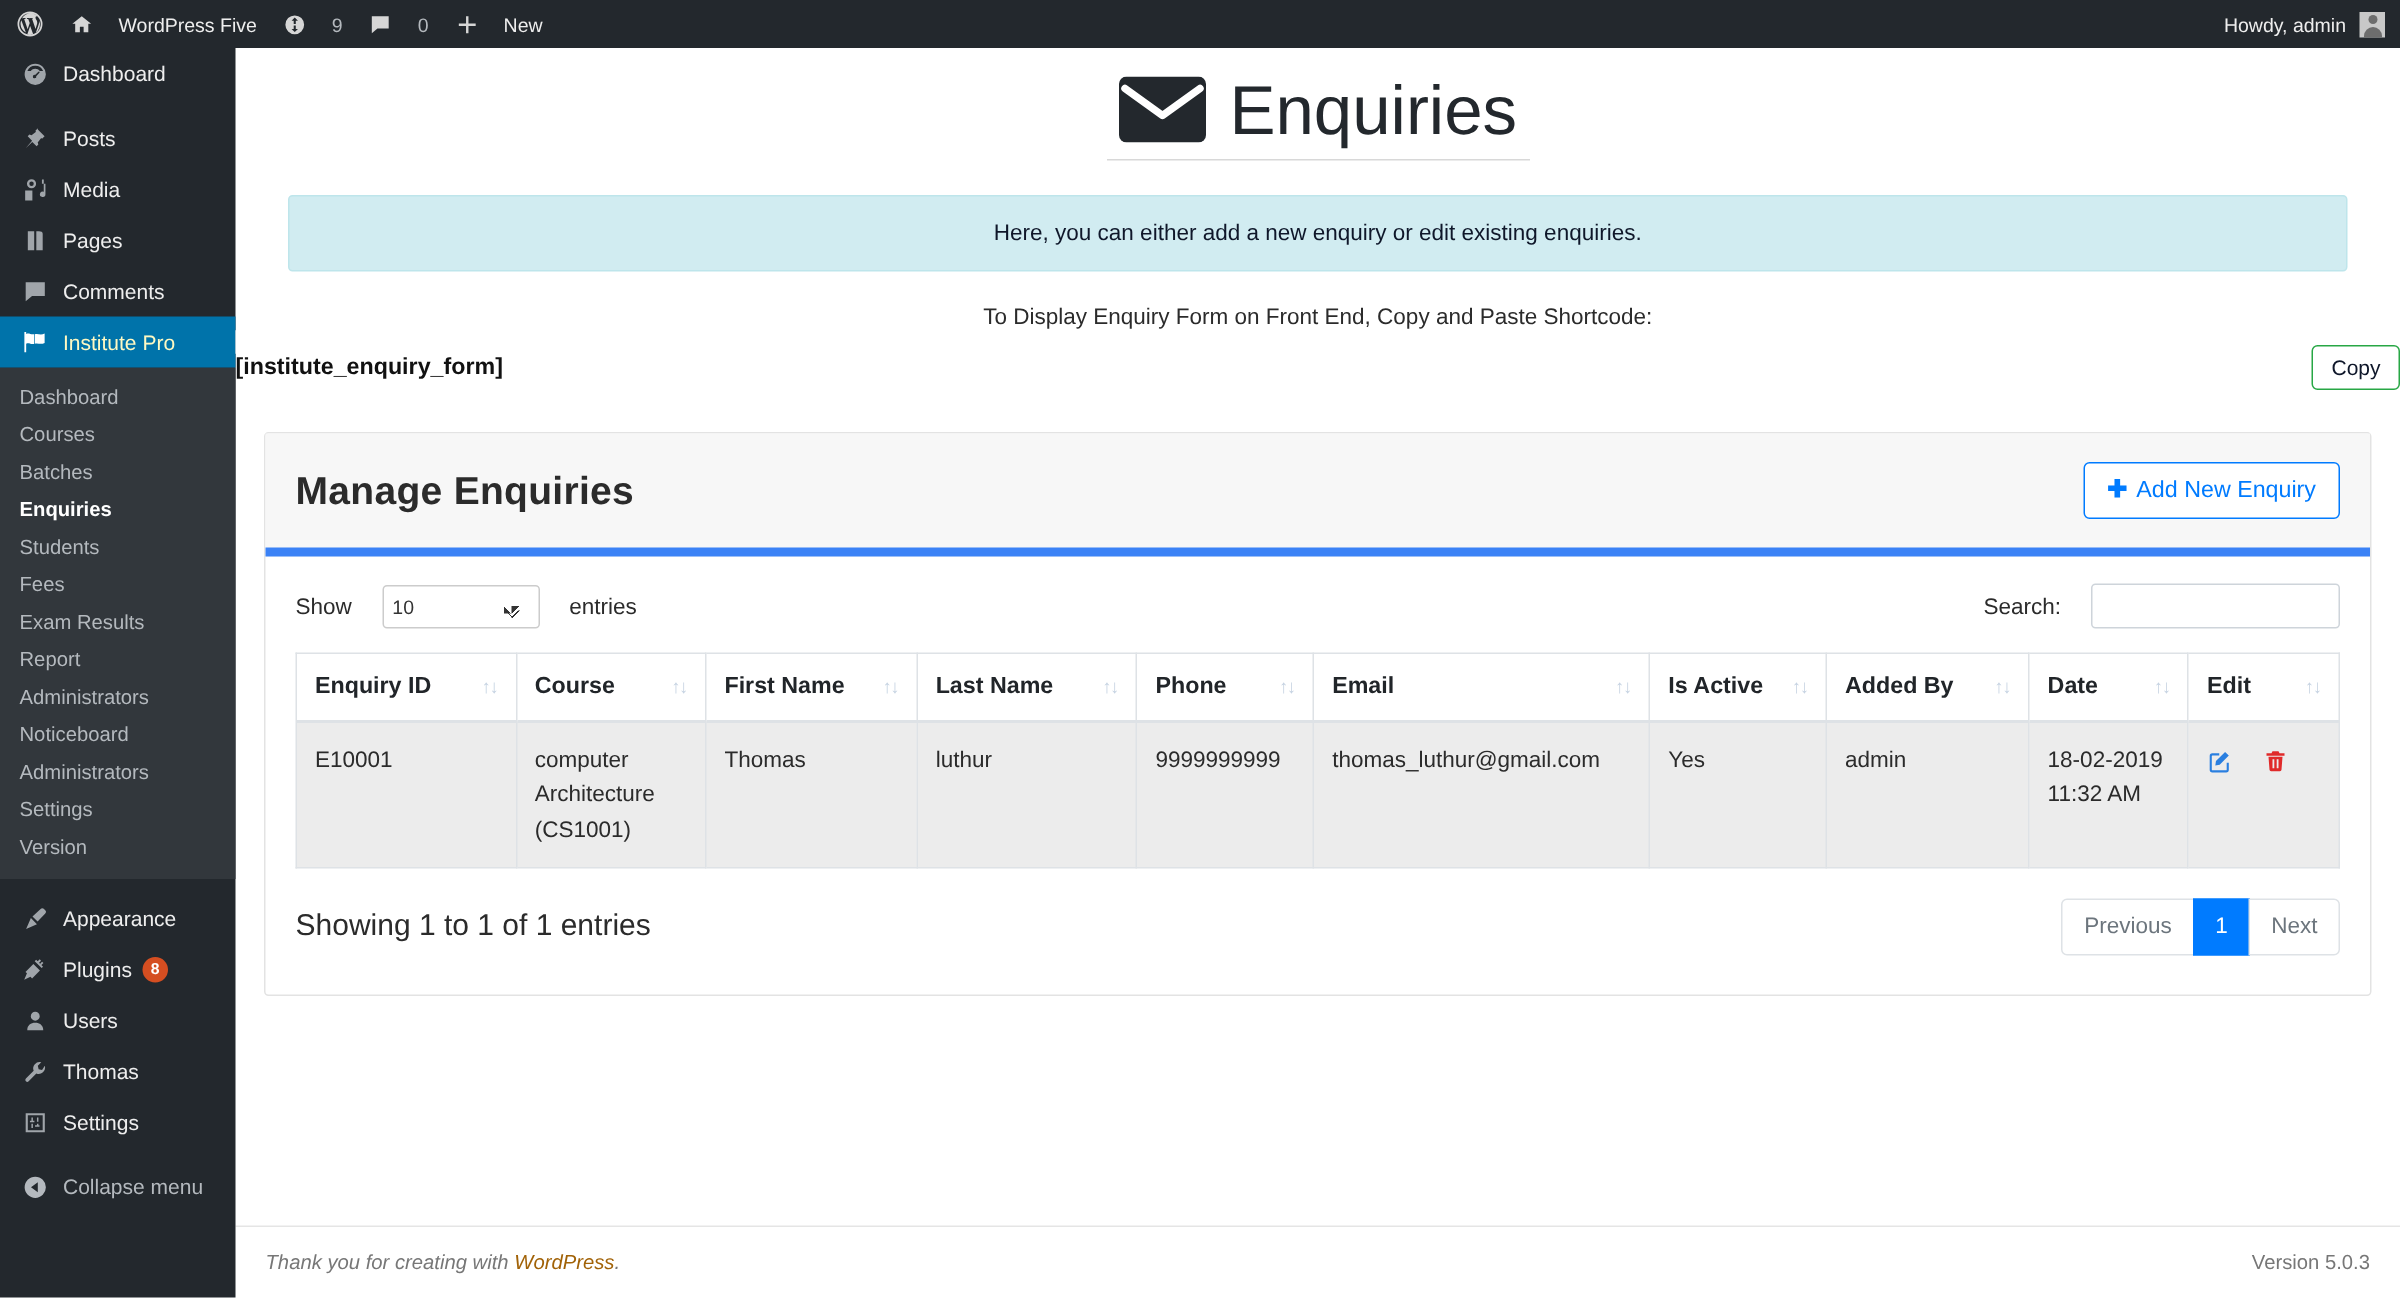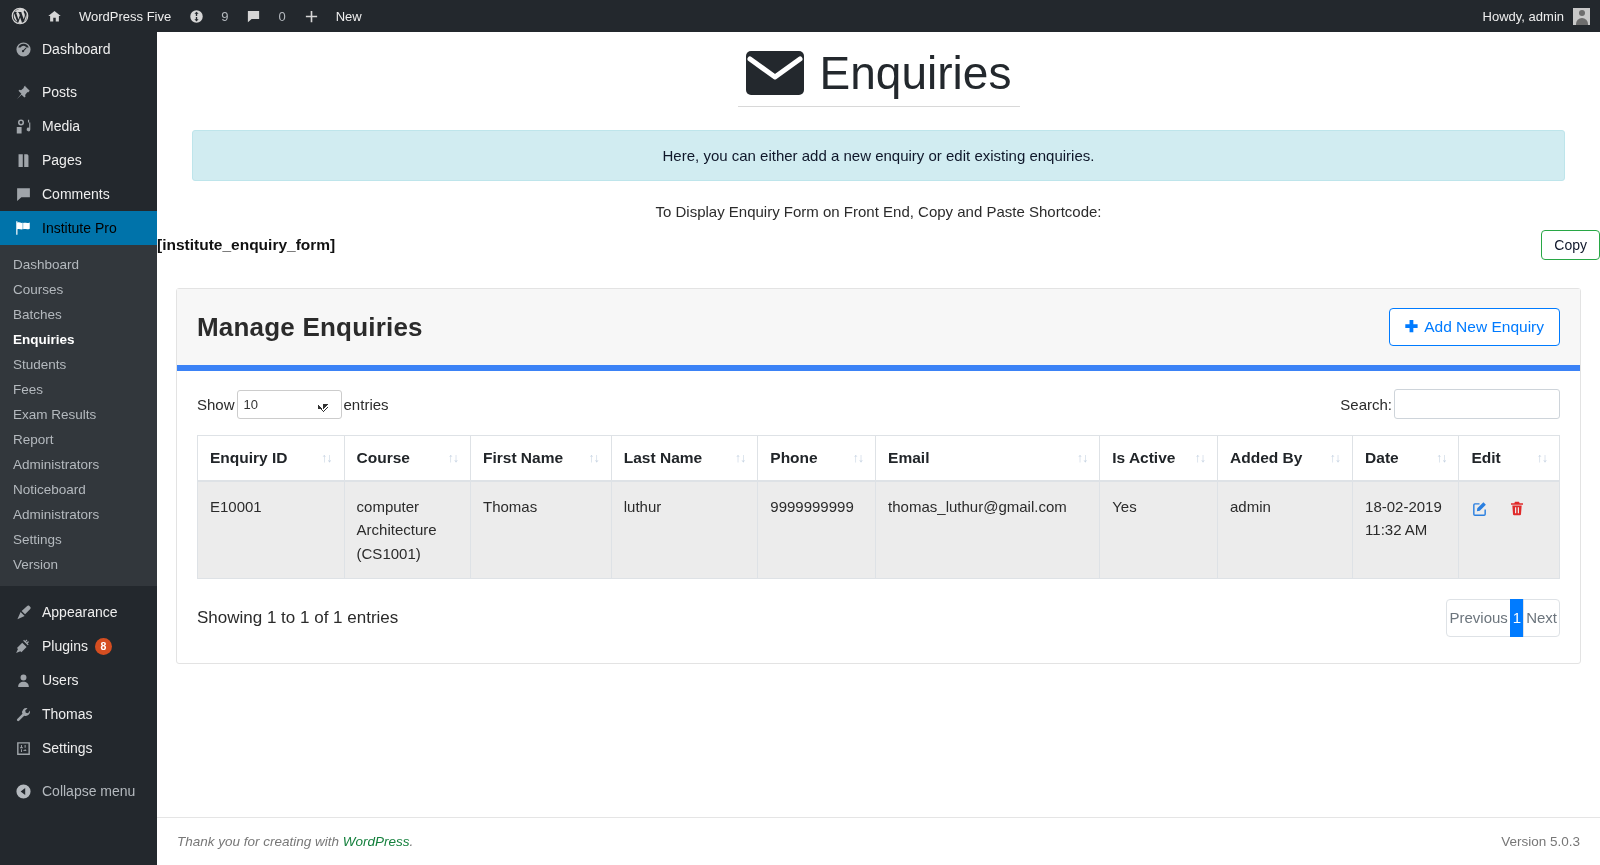--- a/index.html
+++ b/index.html
@@ -67,21 +67,21 @@
     position: relative;
   }
   .menu-top .mt-ic {
     width: 20px; margin-right: 9px;
     display: flex; align-items: center; justify-content: center;
     color: #a0a5aa;
   }
   .menu-top .mt-label { white-space: nowrap; }
   .menu-top.current {
     background: #0073aa;
-    color: #000000;
+    color: #fef9c3;
     font-weight: 400;
   }
   .menu-top.current .mt-ic { color: #fff; }
   .menu-top.current::after {
     content: "";
     position: absolute; right: -8px; top: 50%;
     margin-top: -8px;
     border-style: solid;
     border-width: 8px 0 8px 8px;
     border-color: transparent transparent transparent #fff;
@@ -220,21 +220,21 @@
   .btn-add .plus { font-weight: bold; font-size: 16px; line-height: 1; }
 
   .panel-body { padding: 18px 20px 26px 20px; }
 
   .dt-top {
     display: flex; align-items: center; justify-content: space-between;
     margin-bottom: 16px;
   }
   .dt-length, .dt-filter {
     font-size: 15px; color: #2b2b2b;
-    display: flex; align-items: center; gap: 2px;
+    display: flex; align-items: center; gap: 20px;
   }
   select.dt-select {
     width: 105px; height: 29px;
     border: 1px solid #ccc;
     border-radius: 3px;
     background: #fff;
     font-family: "Liberation Sans", sans-serif;
     font-size: 13px;
     color: #333;
     padding: 0 6px;
@@ -307,26 +307,26 @@
     word-wrap: break-word;
   }
   td.cell-edit { white-space: nowrap; }
   .icon-edit { color: #2a7fe0; display: inline-block; vertical-align: middle; }
   .icon-del  { color: #e02a2a; display: inline-block; vertical-align: middle; margin-left: 16px; }
 
   .dt-bottom {
     display: flex; align-items: center; justify-content: space-between;
     margin-top: 20px;
   }
-  .dt-info { font-size: 17px; color: #2b2b2b; }
+  .dt-info { font-size: 20px; color: #2b2b2b; }
   .pager { display: flex; }
   .pager .pg {
     border: 1px solid #dee2e6;
     margin-left: -1px;
-    padding: 9px 2px;
+    padding: 9px 14px;
     font-size: 15px;
     color: #6c757d;
     background: #fff;
     cursor: pointer;
     line-height: 1.2;
   }
   .pager .pg:first-child { border-radius: 4px 0 0 4px; margin-left: 0; }
   .pager .pg:last-child  { border-radius: 0 4px 4px 0; }
   .pager .pg.active {
     background: #007bff;
@@ -339,21 +339,21 @@
     position: absolute; left: 157px; bottom: 0;
     width: 1443px; height: 48px;
     border-top: 1px solid #e5e5e5;
     display: flex; align-items: center; justify-content: space-between;
     padding: 0 20px;
     font-size: 13.5px;
     color: #777;
     background: #fff;
   }
   #footer .thanks { font-style: italic; }
-  #footer .wp-link { color: #15803d; font-style: italic; }
+  #footer .wp-link { color: #a16207; font-style: italic; }
 </style>
 </head>
 <body>
 
 <div id="adminbar">
   <span class="ab-wp-logo">
     <svg class="ic" width="20" height="20" viewBox="0 0 24 24" fill="#d6d6d6">
       <path d="M12 2a10 10 0 1 0 0 20 10 10 0 0 0 0-20zm0 1.4a8.6 8.6 0 1 1 0 17.2 8.6 8.6 0 0 1 0-17.2zM4.4 12c0-1.1.24-2.15.66-3.1l3.64 9.97A8.6 8.6 0 0 1 4.4 12zm7.6 8.6c-.75 0-1.47-.11-2.15-.31l2.29-6.64 2.34 6.42c.02.04.04.07.06.1a8.57 8.57 0 0 1-2.54.43zm1.05-12.63c.46-.03.87-.07.87-.07.41-.5.36-.71-.05-.68 0 0-1.23.09-2.03.09-.75 0-2.01-.1-2.01-.1-.41-.02-.46.67-.05.7 0 0 .39.04.8.07l1.19 3.25-1.66 5-2.78-8.25c.46-.03.87-.07.87-.07.41-.5.36-.71-.05-.68 0 0-1.23.09-2.02.09-.15 0-.32 0-.5-.01A8.58 8.58 0 0 1 12 3.4c2.25 0 4.3.86 5.84 2.27l-.14-.01c-.75 0-1.29.66-1.29 1.37 0 .63.37 1.17.76 1.81.29.51.63 1.17.63 2.13 0 .66-.25 1.43-.59 2.5l-.77 2.57-2.79-8.3zm3.47 11.38 2.34-6.76c.44-1.09.58-1.97.58-2.75 0-.28-.02-.55-.05-.8a8.56 8.56 0 0 1-3.23 10.31z"></path>
     </svg>
   </span>

